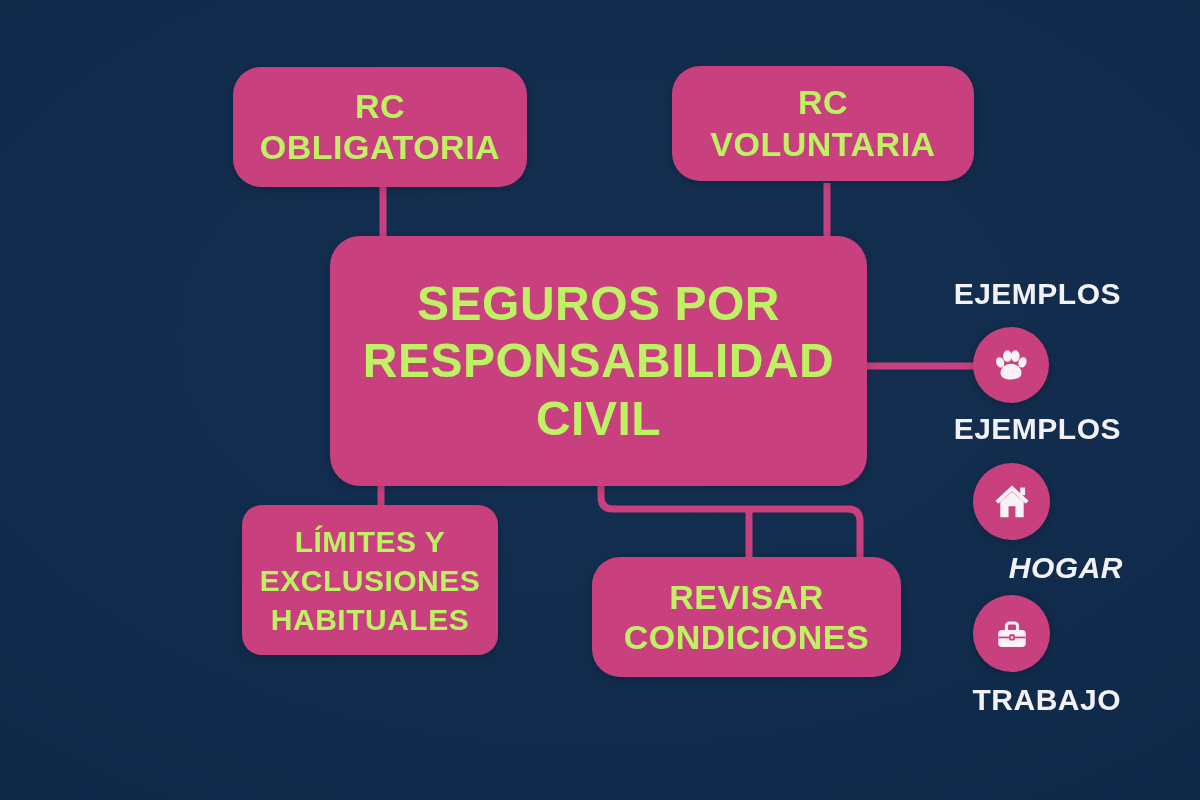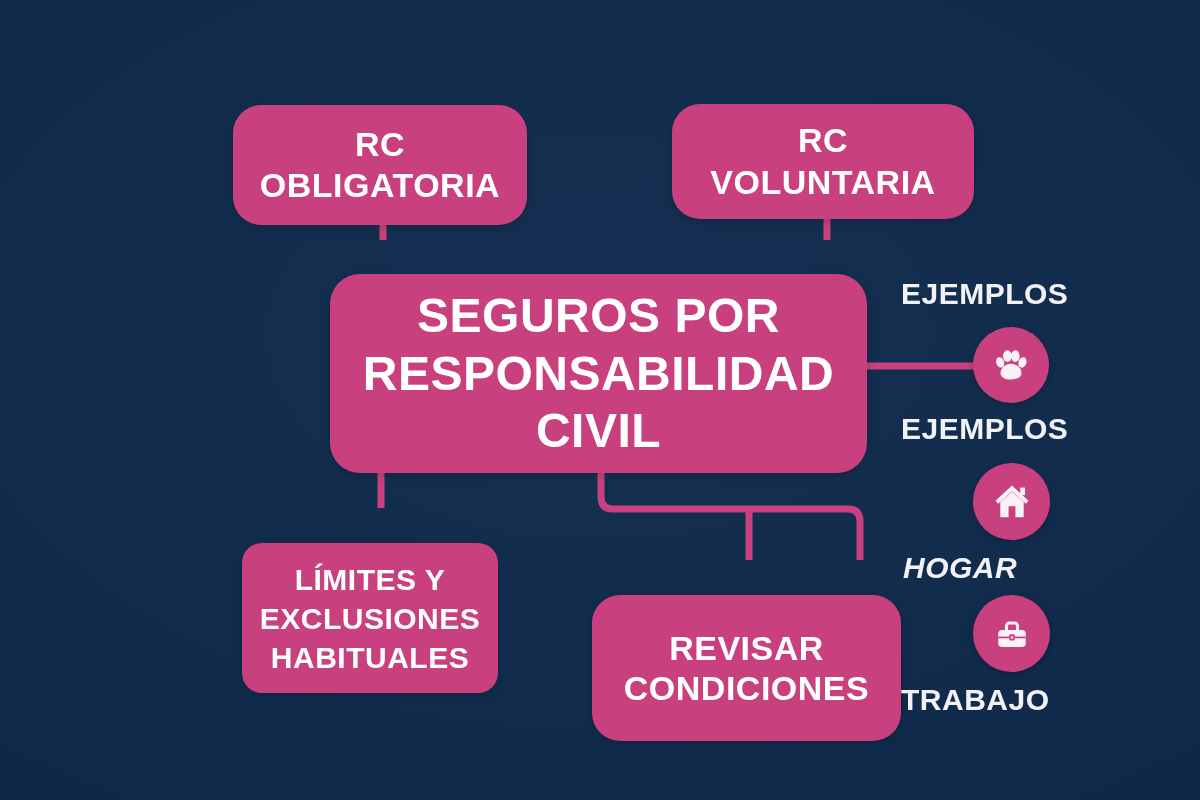--- a/index.html
+++ b/index.html
@@ -3,34 +3,33 @@
 <meta charset="utf-8">
 <style>
   html,body{margin:0;padding:0;background:#0b1e38;}
   .canvas{
     position:relative;width:1200px;height:800px;overflow:hidden;
     background:radial-gradient(ellipse 120% 110% at 50% 42%, #153052 0%, #102a4b 55%, #0c2241 100%);
     font-family:"Liberation Sans", sans-serif;
   }
   .connectors{position:absolute;left:0;top:0;width:1200px;height:800px;}
   .node{
-    position:absolute;background:#C8407D;color:#ffffff;
+    position:absolute;background:#C8407D;color:#bef264;
     display:flex;align-items:center;justify-content:center;text-align:center;
     font-weight:700;letter-spacing:.5px;line-height:1.22;
     box-shadow:0 2px 10px rgba(0,0,0,.18);
-    margin-top:38px;
   }
   .node-top-left   {left:233px;top:67px; width:294px;height:120px;border-radius:28px;font-size:34px;}
   .node-top-right  {left:672px;top:66px; width:302px;height:115px;border-radius:28px;font-size:34px;}
-  .node-center     {left:330px;top:236px;width:537px;height:199px;border-radius:30px;font-size:48px;line-height:1.2;}
+  .node-center     {left:330px;top:236px;width:537px;height:250px;border-radius:30px;font-size:48px;line-height:1.2;}
   .node-bottom-left{left:242px;top:505px;width:256px;height:150px;border-radius:20px;font-size:30px;line-height:1.3;}
-  .node-bottom-ctr {left:592px;top:557px;width:309px;height:146px;border-radius:28px;font-size:34px;line-height:1.18;}
+  .node-bottom-ctr {left:592px;top:557px;width:309px;height:120px;border-radius:28px;font-size:34px;line-height:1.18;}
   .node span{display:block;padding:0 14px;}
   .side-label{
-    position:absolute;color:#F2F1F5;font-weight:800;text-align:left;
+    position:absolute;color:#F2F1F5;font-weight:800;text-align:right;
     letter-spacing:.5px;font-size:30px;width:220px;transform:translateX(-50%);
   }
   .lbl-ejemplos{left:1011px;top:277px;}
   .lbl-mascotas{left:1011px;top:412px;}
   .lbl-hogar   {left:1013px;top:551px;font-style:italic;}
   .lbl-trabajo {left:1011px;top:683px;}
   .circle{
     position:absolute;background:#C8407D;border-radius:50%;
     display:flex;align-items:center;justify-content:center;
     box-shadow:0 2px 8px rgba(0,0,0,.2);

